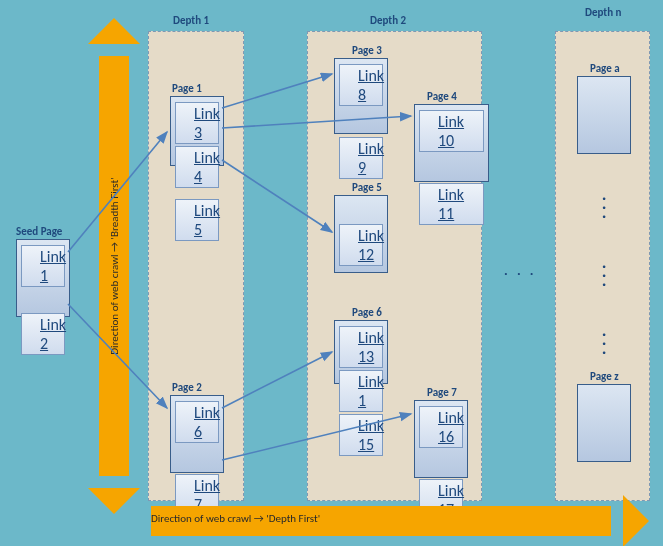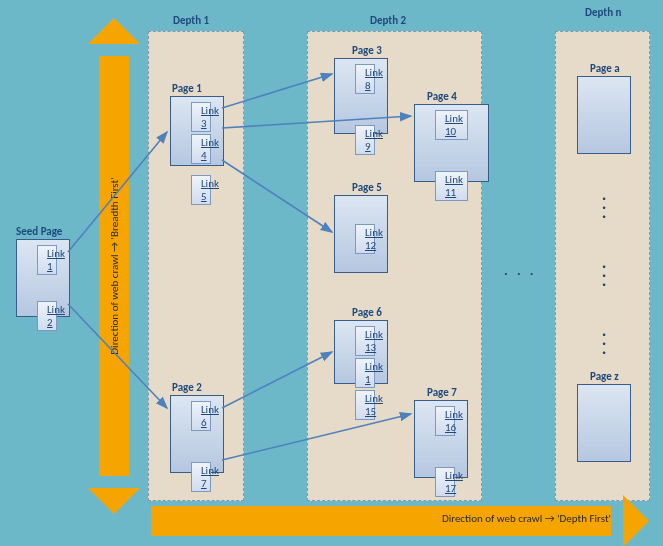--- a/index.html
+++ b/index.html
@@ -33,23 +33,23 @@
     position: absolute;
     font-weight: bold;
     color: #1f497d;
     white-space: nowrap;
   }
   .link-row {
     border: 1px solid #7b99c1;
     background: linear-gradient(#eef3f9,#d0dcee);
     text-decoration: underline;
     color: #1f497d;
-    padding: 1px 9px;
-    margin: 2px 16px;
-    font-size: 11px;
+    padding: 1px 18px;
+    margin: 2px 0;
+    font-size: 16px;
     cursor: pointer;
   }
   .seed-label {
     position: absolute;
     font-weight: bold;
     color: #1f497d;
   }
   .h-arrow {
     position: absolute;
     background: #f6a500;
@@ -58,21 +58,21 @@
   .h-arrow::before, .h-arrow::after {
     content: "";
     position: absolute;
     top: -11px;
     border: 26px solid transparent;
   }
   .h-arrow.r::after { right: -38px; border-left-color:#f6a500; border-right:none; }
   .h-arrow-text {
     position: absolute;
     width: 100%;
-    text-align: right;
+    text-align: left;
     top: 6px;
     color: #2a2a2a;
     font-size: 11px;
   }
   .v-arrow {
     position: absolute;
     background: #f6a500;
     width: 30px;
   }
   .v-arrow::before, .v-arrow::after {

